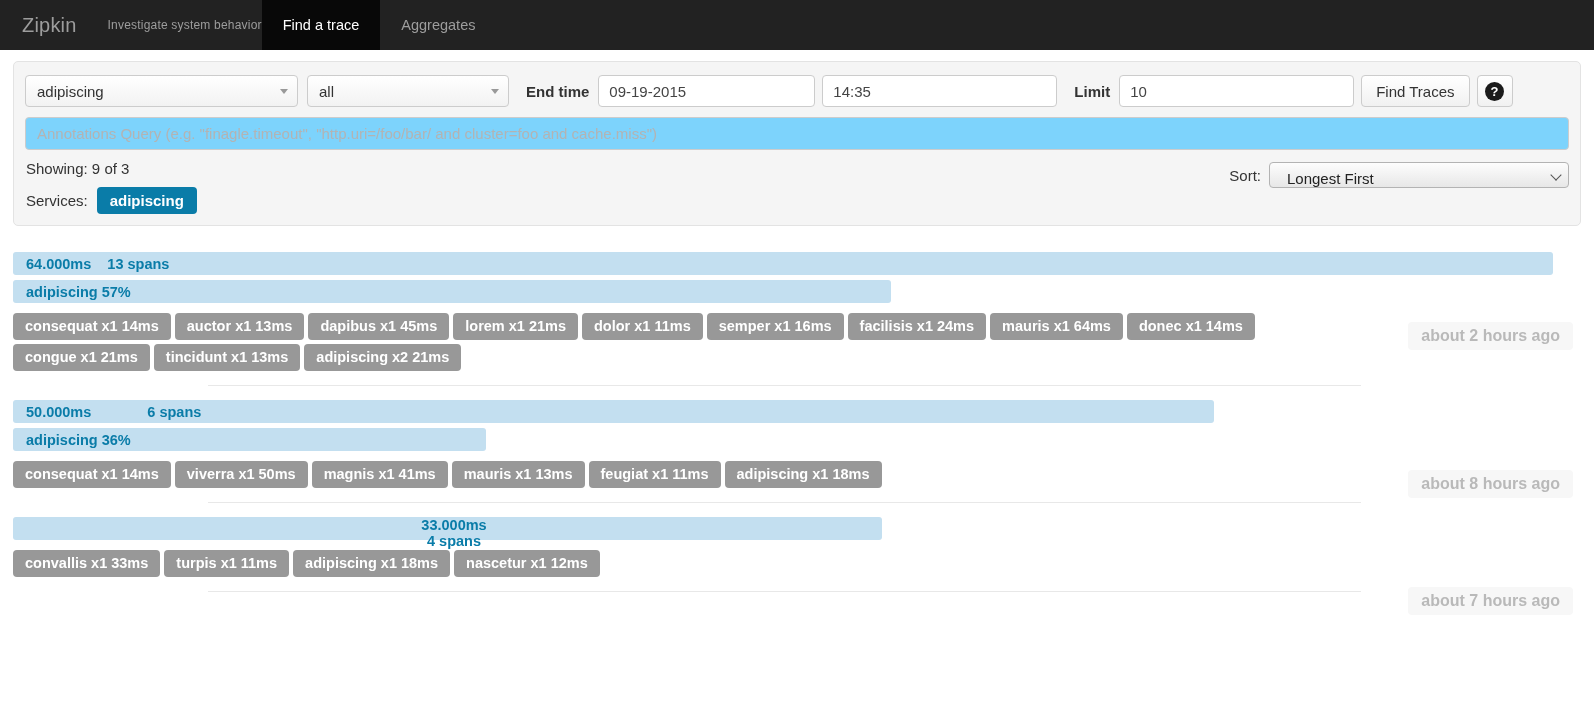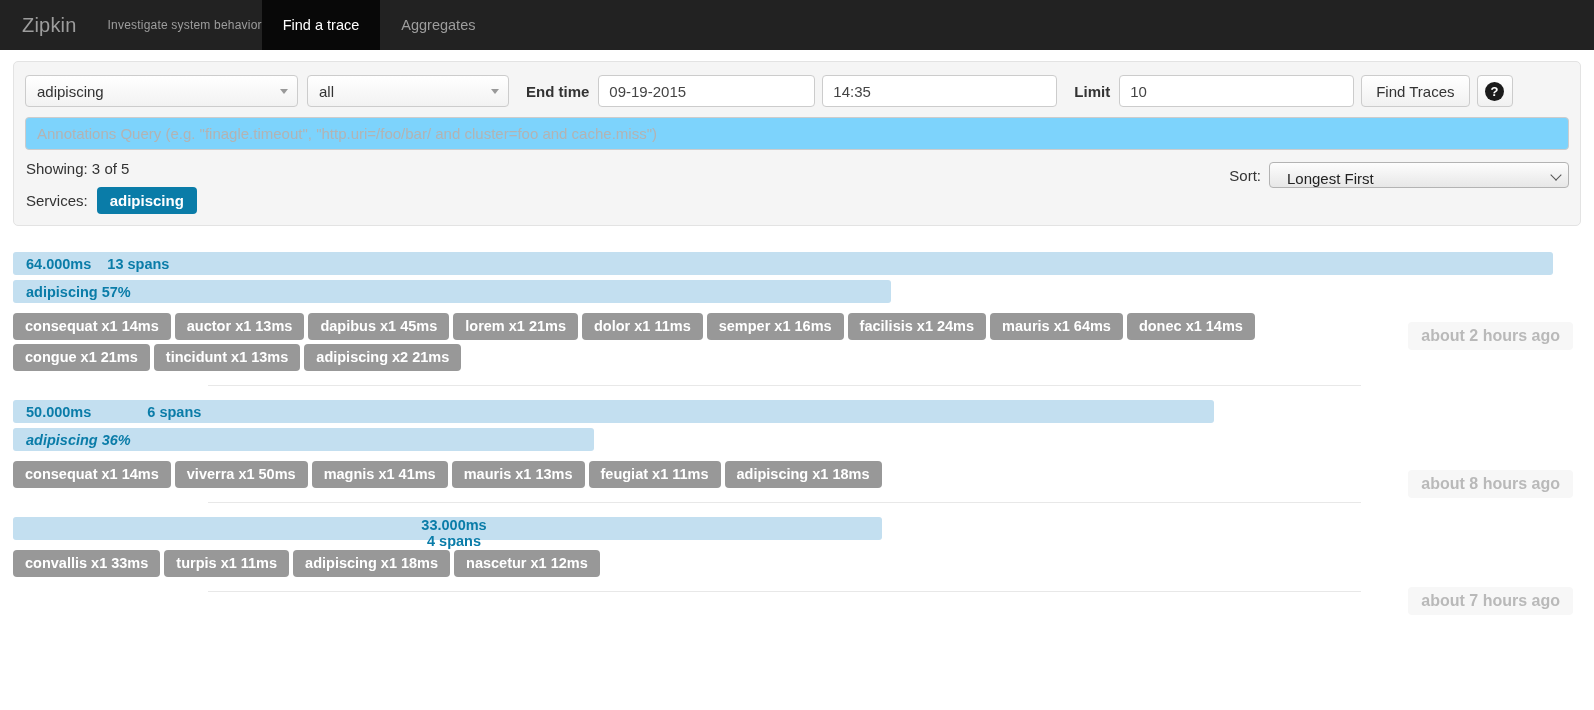--- a/index.html
+++ b/index.html
@@ -315,21 +315,21 @@
 
       <button class="btn btn-help" style="margin-left:7px">
         <span class="help-circle">?</span>
       </button>
     </div>
 
     <input class="annot-input" type="text" placeholder="Annotations Query (e.g. &quot;finagle.timeout&quot;, &quot;http.uri=/foo/bar/ and cluster=foo and cache.miss&quot;)" style="">
 
     <div class="meta-row">
       <div class="meta-left">
-        <div class="showing">Showing: 3 of 5</div>
+        <div class="showing">Showing: 9 of 3</div>
         <div class="services-line">
           <span class="services-label">Services:</span>
           <span class="service-chip">adipiscing</span>
         </div>
       </div>
       <div class="sort-wrap">
         <span class="sort-label">Sort:</span>
         <div class="sort-select">
           <span>Longest First</span>
           <span class="chev"></span>
@@ -366,21 +366,21 @@
       </div>
       <div class="timestamp" style="top: 70px;">about 2 hours ago</div>
     </div>
     <div class="row-divider"></div>
     <div class="trace-row">
       <div class="bar" style="width: 1201.2px; gap: 20px;">
         <span>50.000ms</span>
         <span class="gap"></span>
         <span>6 spans</span>
       </div>
-      <div class="bar" style="width: 581px; font-style: italic;">
+      <div class="bar" style="width: 473px;">
         <span>adipiscing 36%</span>
       </div>
       <div class="span-list">
         <span class="span-chip">consequat x1 14ms</span>
         <span class="span-chip">viverra x1 50ms</span>
         <span class="span-chip">magnis x1 41ms</span>
         <span class="span-chip">mauris x1 13ms</span>
         <span class="span-chip">feugiat x1 11ms</span>
         <span class="span-chip">adipiscing x1 18ms</span>
       </div>

